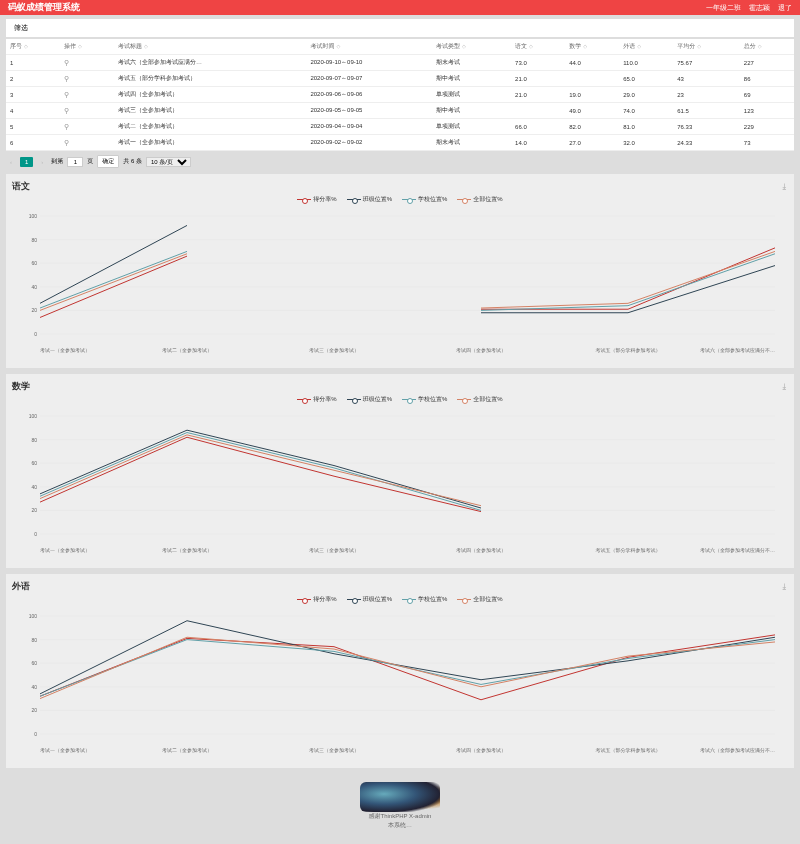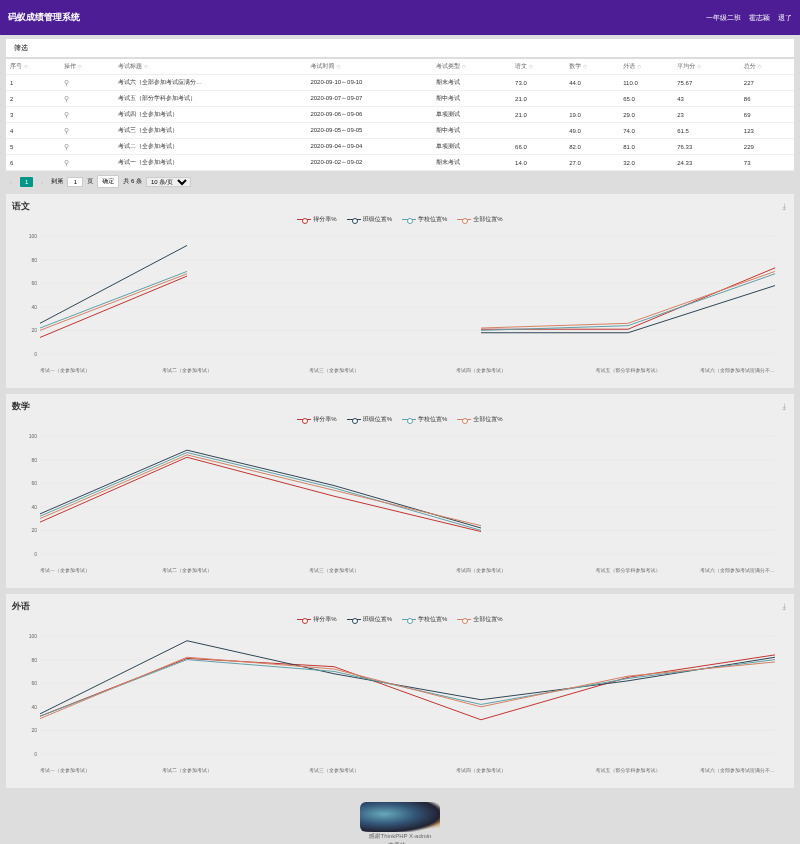--- a/index.html
+++ b/index.html
@@ -1,17 +1,17 @@
 <!DOCTYPE html>
 <html><head>
 <meta charset="utf-8">
 <style>
   * { margin: 0; padding: 0; box-sizing: border-box; }
   body { font-family: "Microsoft YaHei", Arial, sans-serif; font-size: 8px; background: #ddd; width: 800px; }
-  .topbar { background: #4c1d95; color: #fff; height: 35px; display: flex; align-items: center; padding: 0 8px; justify-content: space-between; }
+  .topbar { background: #ef4444; color: #fff; height: 15px; display: flex; align-items: center; padding: 0 8px; justify-content: space-between; }
   .topbar .title { font-size: 9px; font-weight: bold; }
   .topbar .right { font-size: 7px; display: flex; gap: 8px; }
   .filter-bar { background: #fff; margin: 4px 6px 0 6px; padding: 4px 8px; font-size: 7px; }
   .table-wrap { background: #fff; margin: 2px 6px 0 6px; }
   table { width: 100%; border-collapse: collapse; font-size: 6px; }
   th, td { padding: 3px 4px; text-align: left; border-bottom: 1px solid #eee; color: #333; white-space: nowrap; overflow: hidden; }
   th { color: #666; font-weight: normal; }
   th .sort { color: #bbb; margin-left: 2px; font-size: 5px; }
   .mag { color: #999; font-size: 7px; cursor: pointer; }
   .pager { margin: 4px 6px; display: flex; align-items: center; gap: 4px; font-size: 6px; }

